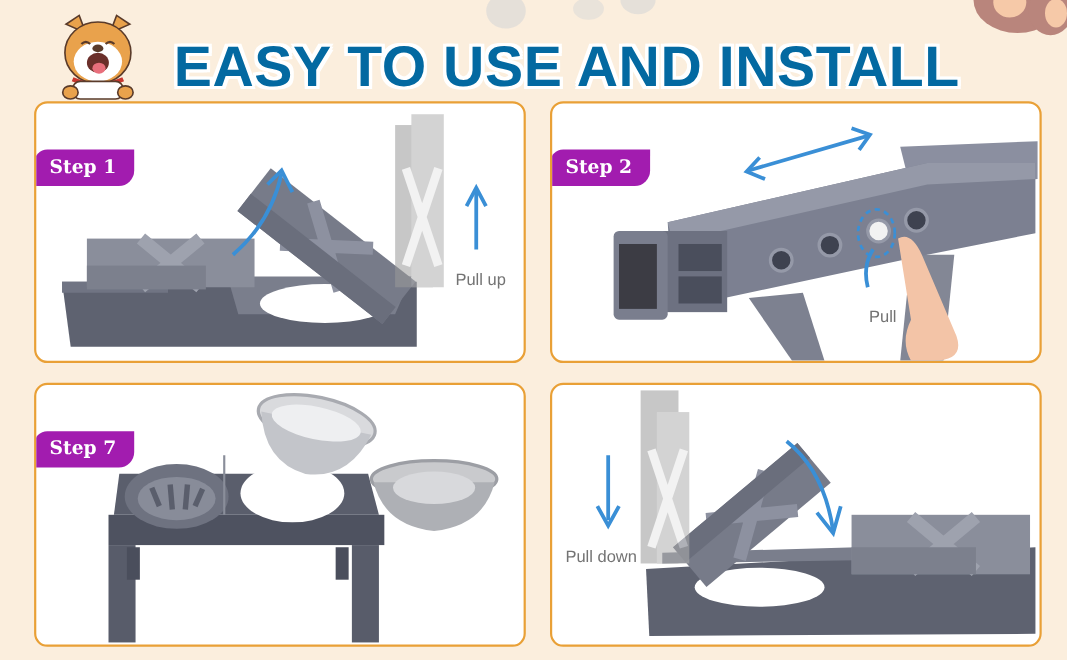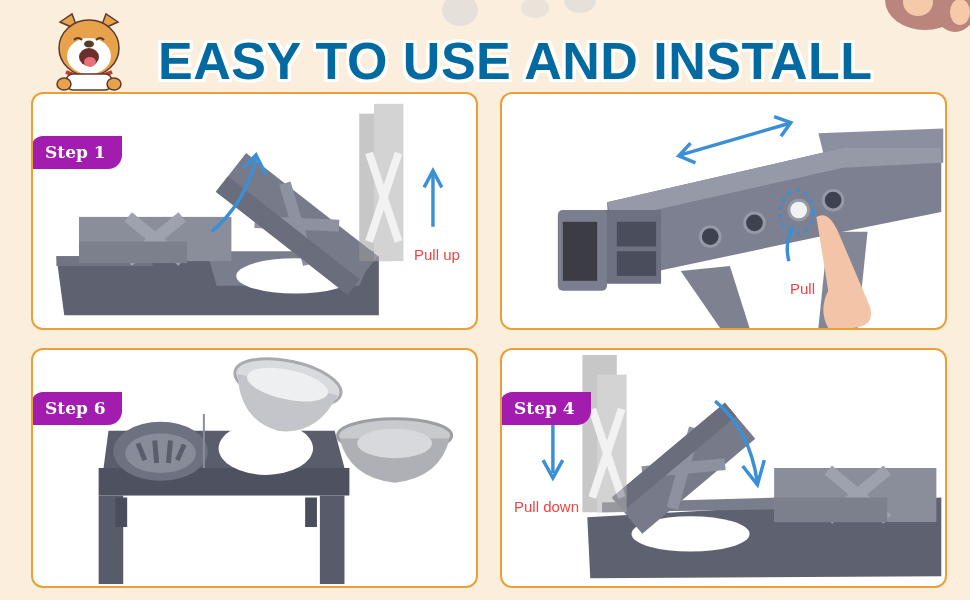--- a/index.html
+++ b/index.html
@@ -25,21 +25,21 @@
   }
   .tab {
     position: absolute; left: -2px; top: -2px; height: 33px; padding: 0 16px 0 14px;
     background: #a21caf; color: #fff; border-radius: 12px 0 14px 0;
     font-family: "DejaVu Serif", serif; font-weight: 700; font-size: 17px; line-height: 33px;
     z-index: 3;
     margin-top: 44px;
   }
   .scene { position: absolute; left: 0; top: 0; width: 100%; height: 100%; }
   .caption {
-    position: absolute; color: #ef4444; font-size: 15px; font-family: "Liberation Sans", sans-serif;
+    position: absolute; color: #737373; font-size: 15px; font-family: "Liberation Sans", sans-serif;
     z-index: 2; white-space: nowrap;
   }
 </style>
 </head>
 <body>
 
 <svg class="bg-paw" style="left:880px;top:-20px" width="100" height="70" viewBox="0 0 100 70">
   <ellipse cx="45" cy="20" rx="40" ry="30" fill="#b9857c"></ellipse>
   <ellipse cx="38" cy="22" rx="15" ry="14" fill="#f6c9a8"></ellipse>
   <ellipse cx="75" cy="30" rx="20" ry="22" fill="#b9857c"></ellipse>
@@ -96,20 +96,21 @@
 
     <path d="M180 140 Q215 110 225 65" stroke="#3a8fd6" stroke-width="3.5" fill="none"></path>
     <path d="M212 75 L225 62 L235 82" stroke="#3a8fd6" stroke-width="3.5" fill="none"></path>
     <path d="M405 135 L405 80" stroke="#3a8fd6" stroke-width="3.5"></path>
     <path d="M396 95 L405 78 L414 95" stroke="#3a8fd6" stroke-width="3.5" fill="none"></path>
   </svg>
   <div class="caption" style="left:381px;top:152px;">Pull up</div>
 </div>
 
 <div class="panel" style="left:500px;top:92px;width:447px;height:238px;">
+  <div class="tab">Step 2</div>
   <svg class="scene" viewBox="0 0 447 238">
 
     <path d="M180 180 L220 238 L250 238 L230 175 Z" fill="#7d8190"></path>
     <path d="M330 140 L320 238 L360 238 L370 140 Z" fill="#838795"></path>
 
     <path d="M320 40 L447 35 L447 70 L330 80 Z" fill="#8b8fa0"></path>
 
     <path d="M105 110 L345 55 L445 55 L445 120 L345 140 L110 190 Z" fill="#7c8091"></path>
     <path d="M105 110 L345 55 L445 55 L445 70 L345 75 L110 128 Z" fill="#9599a8"></path>
 
@@ -130,21 +131,21 @@
     <path d="M318 125 Q330 118 340 140 L372 215 Q380 238 350 238 L330 238 Q320 220 330 200 Z" fill="#f3c4a7"></path>
 
     <path d="M180 62 L290 30" stroke="#3a8fd6" stroke-width="3.5"></path>
     <path d="M190 50 L178 63 L195 70" stroke="#3a8fd6" stroke-width="3.5" fill="none"></path>
     <path d="M275 23 L292 29 L282 43" stroke="#3a8fd6" stroke-width="3.5" fill="none"></path>
   </svg>
   <div class="caption" style="left:288px;top:186px;">Pull</div>
 </div>
 
 <div class="panel" style="left:31px;top:348px;width:447px;height:240px;">
-  <div class="tab">Step 6</div>
+  <div class="tab">Step 7</div>
   <svg class="scene" viewBox="0 0 447 240">
 
     <path d="M75 82 L305 82 L315 120 L70 120 Z" fill="#5a5e6c"></path>
     <rect x="65" y="120" width="255" height="28" fill="#4e5260"></rect>
     <rect x="65" y="148" width="25" height="90" fill="#585c6a"></rect>
     <rect x="290" y="148" width="25" height="90" fill="#585c6a"></rect>
     <rect x="82" y="150" width="12" height="30" fill="#4a4e5c"></rect>
     <rect x="275" y="150" width="12" height="30" fill="#4a4e5c"></rect>
 
     <ellipse cx="128" cy="103" rx="48" ry="30" fill="#6e7280"></ellipse>
@@ -165,21 +166,20 @@
       <ellipse cx="0" cy="-10" rx="42" ry="15" fill="#eeeff1"></ellipse>
     </g>
 
     <ellipse cx="366" cy="87" rx="58" ry="17" fill="#c9cacd" stroke="#9c9ea4" stroke-width="3"></ellipse>
     <path d="M310 90 Q320 130 366 135 Q412 130 422 90" fill="#aeb0b5"></path>
     <ellipse cx="366" cy="95" rx="38" ry="15" fill="#d8d9dc"></ellipse>
   </svg>
 </div>
 
 <div class="panel" style="left:500px;top:348px;width:447px;height:240px;">
-  <div class="tab">Step 4</div>
   <svg class="scene" viewBox="0 0 447 240">
 
     <path d="M85 170 L445 150 L445 230 L88 232 Z" fill="#5e6270"></path>
     <ellipse cx="190" cy="187" rx="60" ry="18" fill="#fff"></ellipse>
     <path d="M100 155 L280 150 L280 162 L100 165 Z" fill="#7a7e8c"></path>
 
     <rect x="275" y="120" width="165" height="55" fill="#8a8e9b"></rect>
     <path d="M330 122 L390 172 M390 122 L330 172" stroke="#9ea2ae" stroke-width="12"></path>
     <rect x="275" y="150" width="115" height="25" fill="#7c808d"></rect>
 

